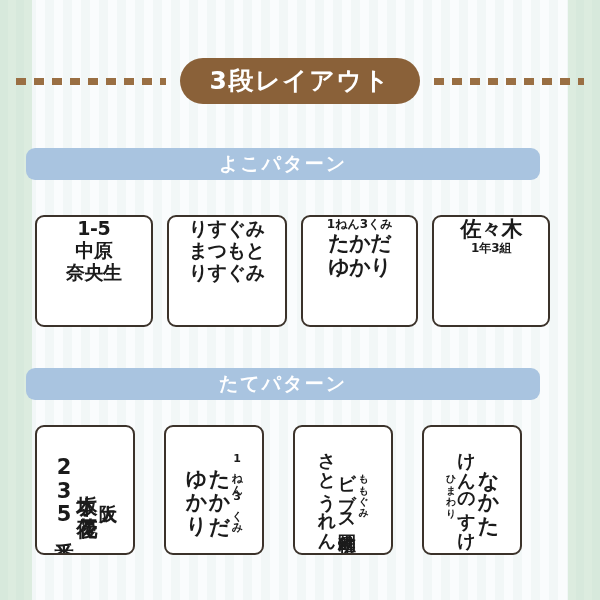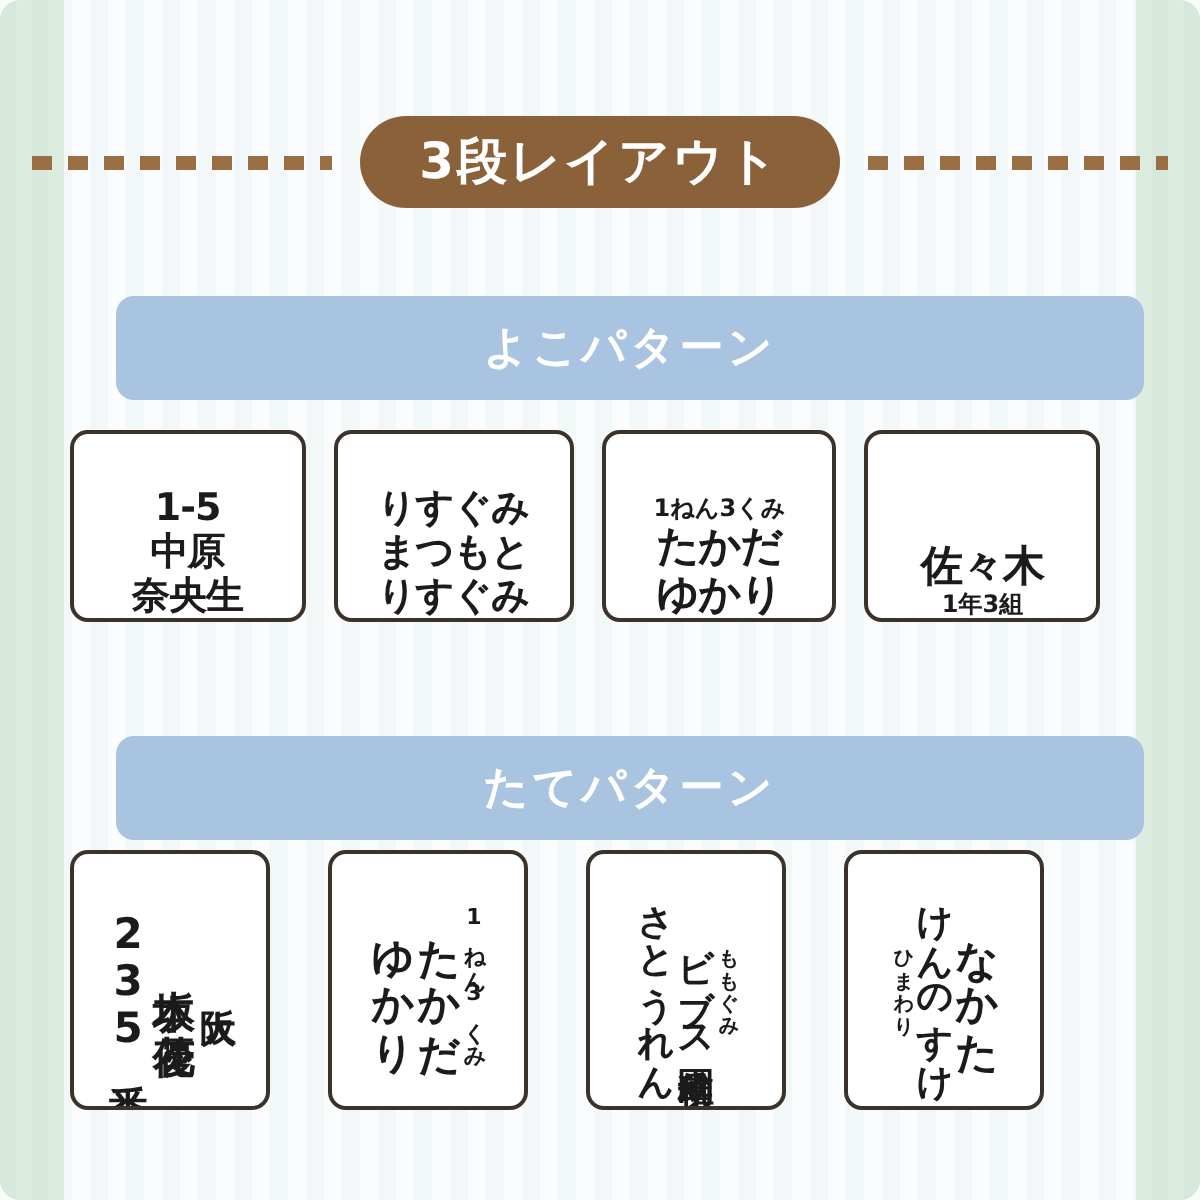--- a/index.html
+++ b/index.html
@@ -7,21 +7,20 @@
     width:600px;height:600px;overflow:hidden;
     font-family:"DejaVu Sans","Liberation Sans",sans-serif;
     background:#fafcfc;
   }
   #stage{
     position:relative;width:600px;height:600px;overflow:hidden;
     background:
       repeating-linear-gradient(90deg,
         #fafcfd 0px, #fafcfd 9px,
         #f2f7f7 9px, #f2f7f7 18px);
-    border-radius: 10px;
   }
   
   .band{position:absolute;top:0;height:600px;pointer-events:none;}
   .band.left{left:0;width:32px;
     background:repeating-linear-gradient(90deg,
       #d7e9dc 0px,#d7e9dc 8px,#dcecdf 8px,#dcecdf 16px);}
   .band.right{right:0;width:32px;
     background:repeating-linear-gradient(90deg,
       #dcecdf 0px,#dcecdf 8px,#d7e9dc 8px,#d7e9dc 16px);}
 
@@ -42,45 +41,45 @@
     background:#8a6139;color:#ffffff;
     border-radius:23px;
     height:46px;line-height:46px;
     padding:0 30px;
     font-size:25px;font-weight:700;letter-spacing:1.5px;
     white-space:nowrap;
   }
 
   
   .sec-bar{
-    position:absolute;left:58px;width:514px;height:52px;
+    position:absolute;left:26px;width:514px;height:32px;
     background:#a9c4e0;border-radius:9px;
-    color:#ffffff;font-size:22px;font-weight:700;letter-spacing:2px;
+    color:#ffffff;font-size:19px;font-weight:700;letter-spacing:2px;
     display:flex;align-items:center;justify-content:center;
   }
   #bar-yoko{top:148px;}
   #bar-tate{top:368px;text-align:center;}
 
   
   .row{position:absolute;left:35px;width:530px;display:flex;}
   #row-yoko{top:215px;height:96px;}
   #row-tate{top:425px;height:130px;}
 
   .card{
     background:#ffffff;
     border:2.5px solid #3b322a;
     border-radius:9px;
     box-sizing:border-box;
     display:flex;
     overflow:hidden;
   }
   
   #row-yoko .card{
-    width:121px;height:96px;margin-right:14px;
-    flex-direction:column;align-items:center;justify-content:flex-end;
+    width:121px;height:112px;margin-right:14px;
+    flex-direction:column;align-items:center;justify-content:flex-start;
     line-height:1.0;
   }
   #row-yoko .card:last-child{margin-right:15px;}
   #row-yoko .ln{
     display:block;white-space:nowrap;color:#1b1b1b;font-weight:800;
     text-align:center;
   }
   #row-yoko .ln.sz-big{font-size:21px;padding:1.5px 0;letter-spacing:-0.5px;}
   #row-yoko .ln.sz-mid{font-size:19px;padding:1.5px 0;letter-spacing:-0.5px;}
   #row-yoko .ln.sz-small{font-size:12px;padding:1px 0;letter-spacing:0px;}

